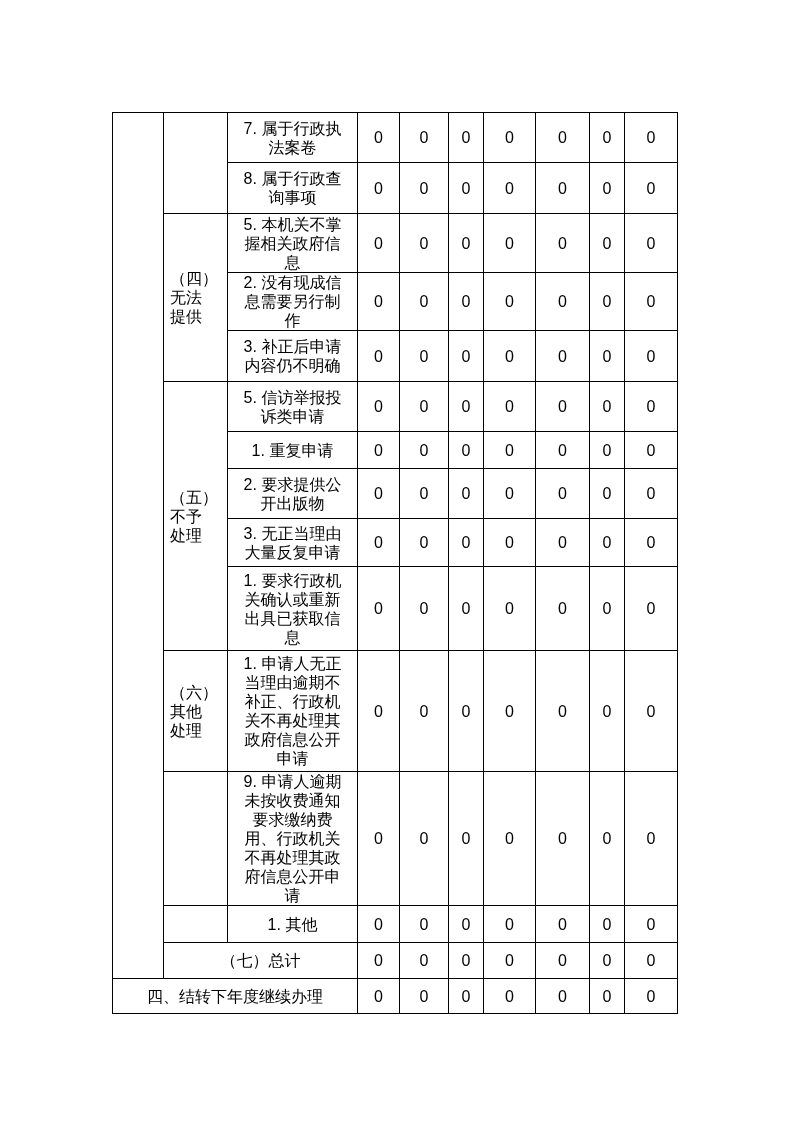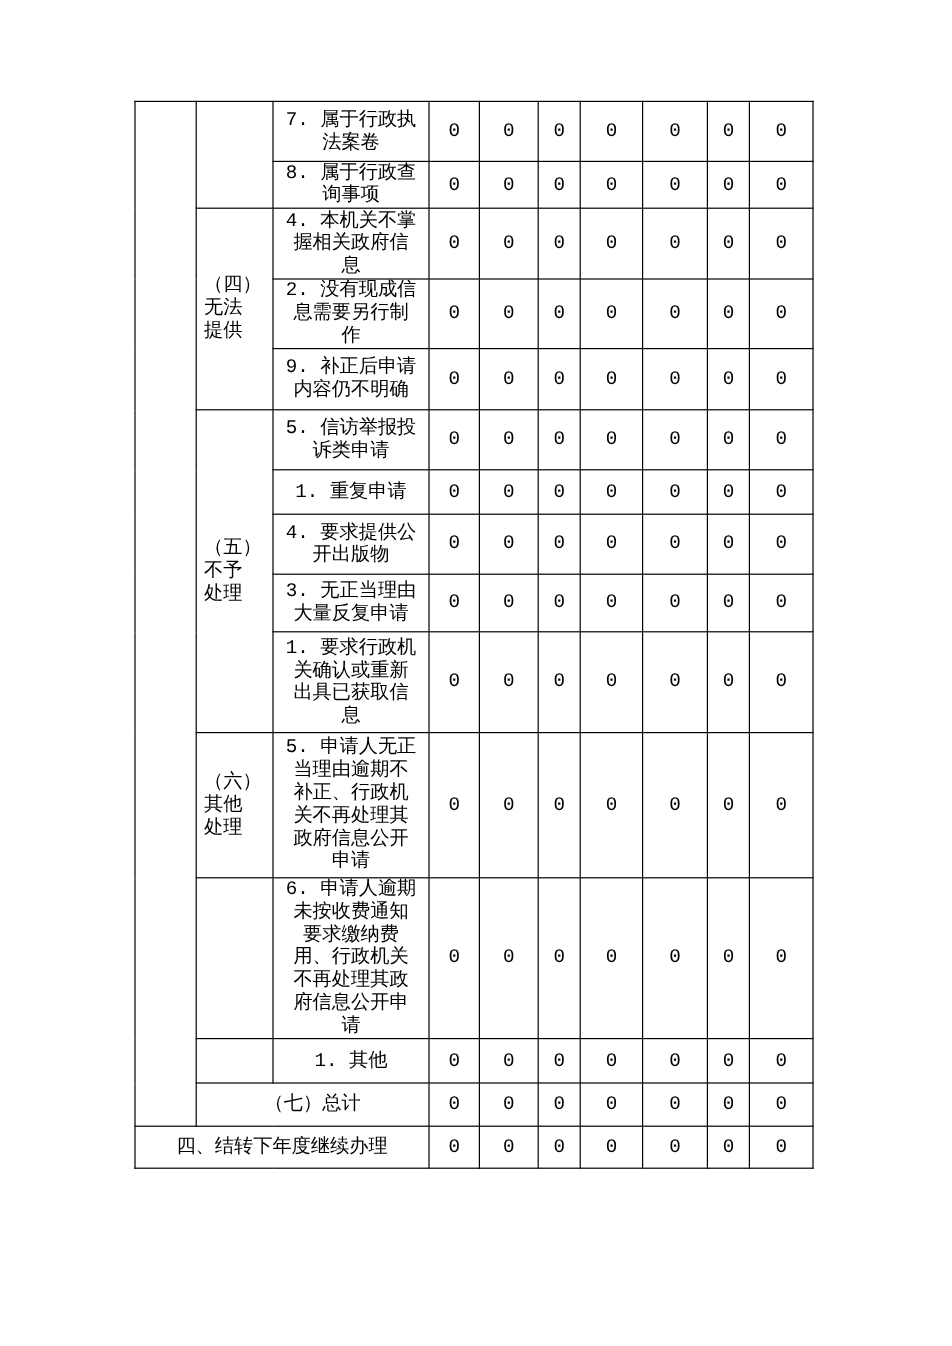--- a/index.html
+++ b/index.html
@@ -10,25 +10,25 @@
   .page {
     position: relative;
     width: 793px;
     height: 1122px;
     background: #ffffff;
     overflow: hidden;
   }
   table.report {
     position: absolute;
     left: 112px;
-    top: 84px;
+    top: 112px;
     border-collapse: collapse;
     table-layout: fixed;
     color: #000000;
-    font-family: Liberation Mono, monospace;
+    font-family: Liberation Sans, sans-serif;
   }
   table.report td {
     border: 1px solid #000000;
     padding: 0;
     margin: 0;
     text-align: center;
     vertical-align: middle;
     font-size: 16px;
     line-height: 19px;
     overflow: hidden;
@@ -69,36 +69,36 @@
         <td class="item">7. 属于行政执
 法案卷</td>
       <td class="v">0</td>
           <td class="v">0</td>
           <td class="v">0</td>
           <td class="v">0</td>
           <td class="v">0</td>
           <td class="v">0</td>
           <td class="v">0</td>
         </tr>
-      <tr style="height:39px">
+      <tr style="height:51px">
         <td class="item">8. 属于行政查
 询事项</td>
       <td class="v">0</td>
           <td class="v">0</td>
           <td class="v">0</td>
           <td class="v">0</td>
           <td class="v">0</td>
           <td class="v">0</td>
           <td class="v">0</td>
         </tr>
       <tr style="height:59px">
         <td rowspan="3" class="group">（四）
 无法
 提供</td>
-        <td class="item">4. 本机关不掌
+        <td class="item">5. 本机关不掌
 握相关政府信
 息</td>
       <td class="v">0</td>
           <td class="v">0</td>
           <td class="v">0</td>
           <td class="v">0</td>
           <td class="v">0</td>
           <td class="v">0</td>
           <td class="v">0</td>
         </tr>
@@ -108,21 +108,21 @@
 作</td>
       <td class="v">0</td>
           <td class="v">0</td>
           <td class="v">0</td>
           <td class="v">0</td>
           <td class="v">0</td>
           <td class="v">0</td>
           <td class="v">0</td>
         </tr>
       <tr style="height:51px">
-        <td class="item">9. 补正后申请
+        <td class="item">3. 补正后申请
 内容仍不明确</td>
       <td class="v">0</td>
           <td class="v">0</td>
           <td class="v">0</td>
           <td class="v">0</td>
           <td class="v">0</td>
           <td class="v">0</td>
           <td class="v">0</td>
         </tr>
       <tr style="height:50px">
@@ -143,21 +143,21 @@
         <td class="item">1. 重复申请</td>
       <td class="v">0</td>
           <td class="v">0</td>
           <td class="v">0</td>
           <td class="v">0</td>
           <td class="v">0</td>
           <td class="v">0</td>
           <td class="v">0</td>
         </tr>
       <tr style="height:50px">
-        <td class="item">4. 要求提供公
+        <td class="item">2. 要求提供公
 开出版物</td>
       <td class="v">0</td>
           <td class="v">0</td>
           <td class="v">0</td>
           <td class="v">0</td>
           <td class="v">0</td>
           <td class="v">0</td>
           <td class="v">0</td>
         </tr>
       <tr style="height:48px">
@@ -181,37 +181,37 @@
           <td class="v">0</td>
           <td class="v">0</td>
           <td class="v">0</td>
           <td class="v">0</td>
           <td class="v">0</td>
         </tr>
       <tr style="height:121px">
         <td class="group">（六）
 其他
 处理</td>
-        <td class="item">5. 申请人无正
+        <td class="item">1. 申请人无正
 当理由逾期不
 补正、行政机
 关不再处理其
 政府信息公开
 申请</td>
       <td class="v">0</td>
           <td class="v">0</td>
           <td class="v">0</td>
           <td class="v">0</td>
           <td class="v">0</td>
           <td class="v">0</td>
           <td class="v">0</td>
         </tr>
       <tr style="height:134px">
         <td></td>
-        <td class="item">6. 申请人逾期
+        <td class="item">9. 申请人逾期
 未按收费通知
 要求缴纳费
 用、行政机关
 不再处理其政
 府信息公开申
 请</td>
       <td class="v">0</td>
           <td class="v">0</td>
           <td class="v">0</td>
           <td class="v">0</td>

